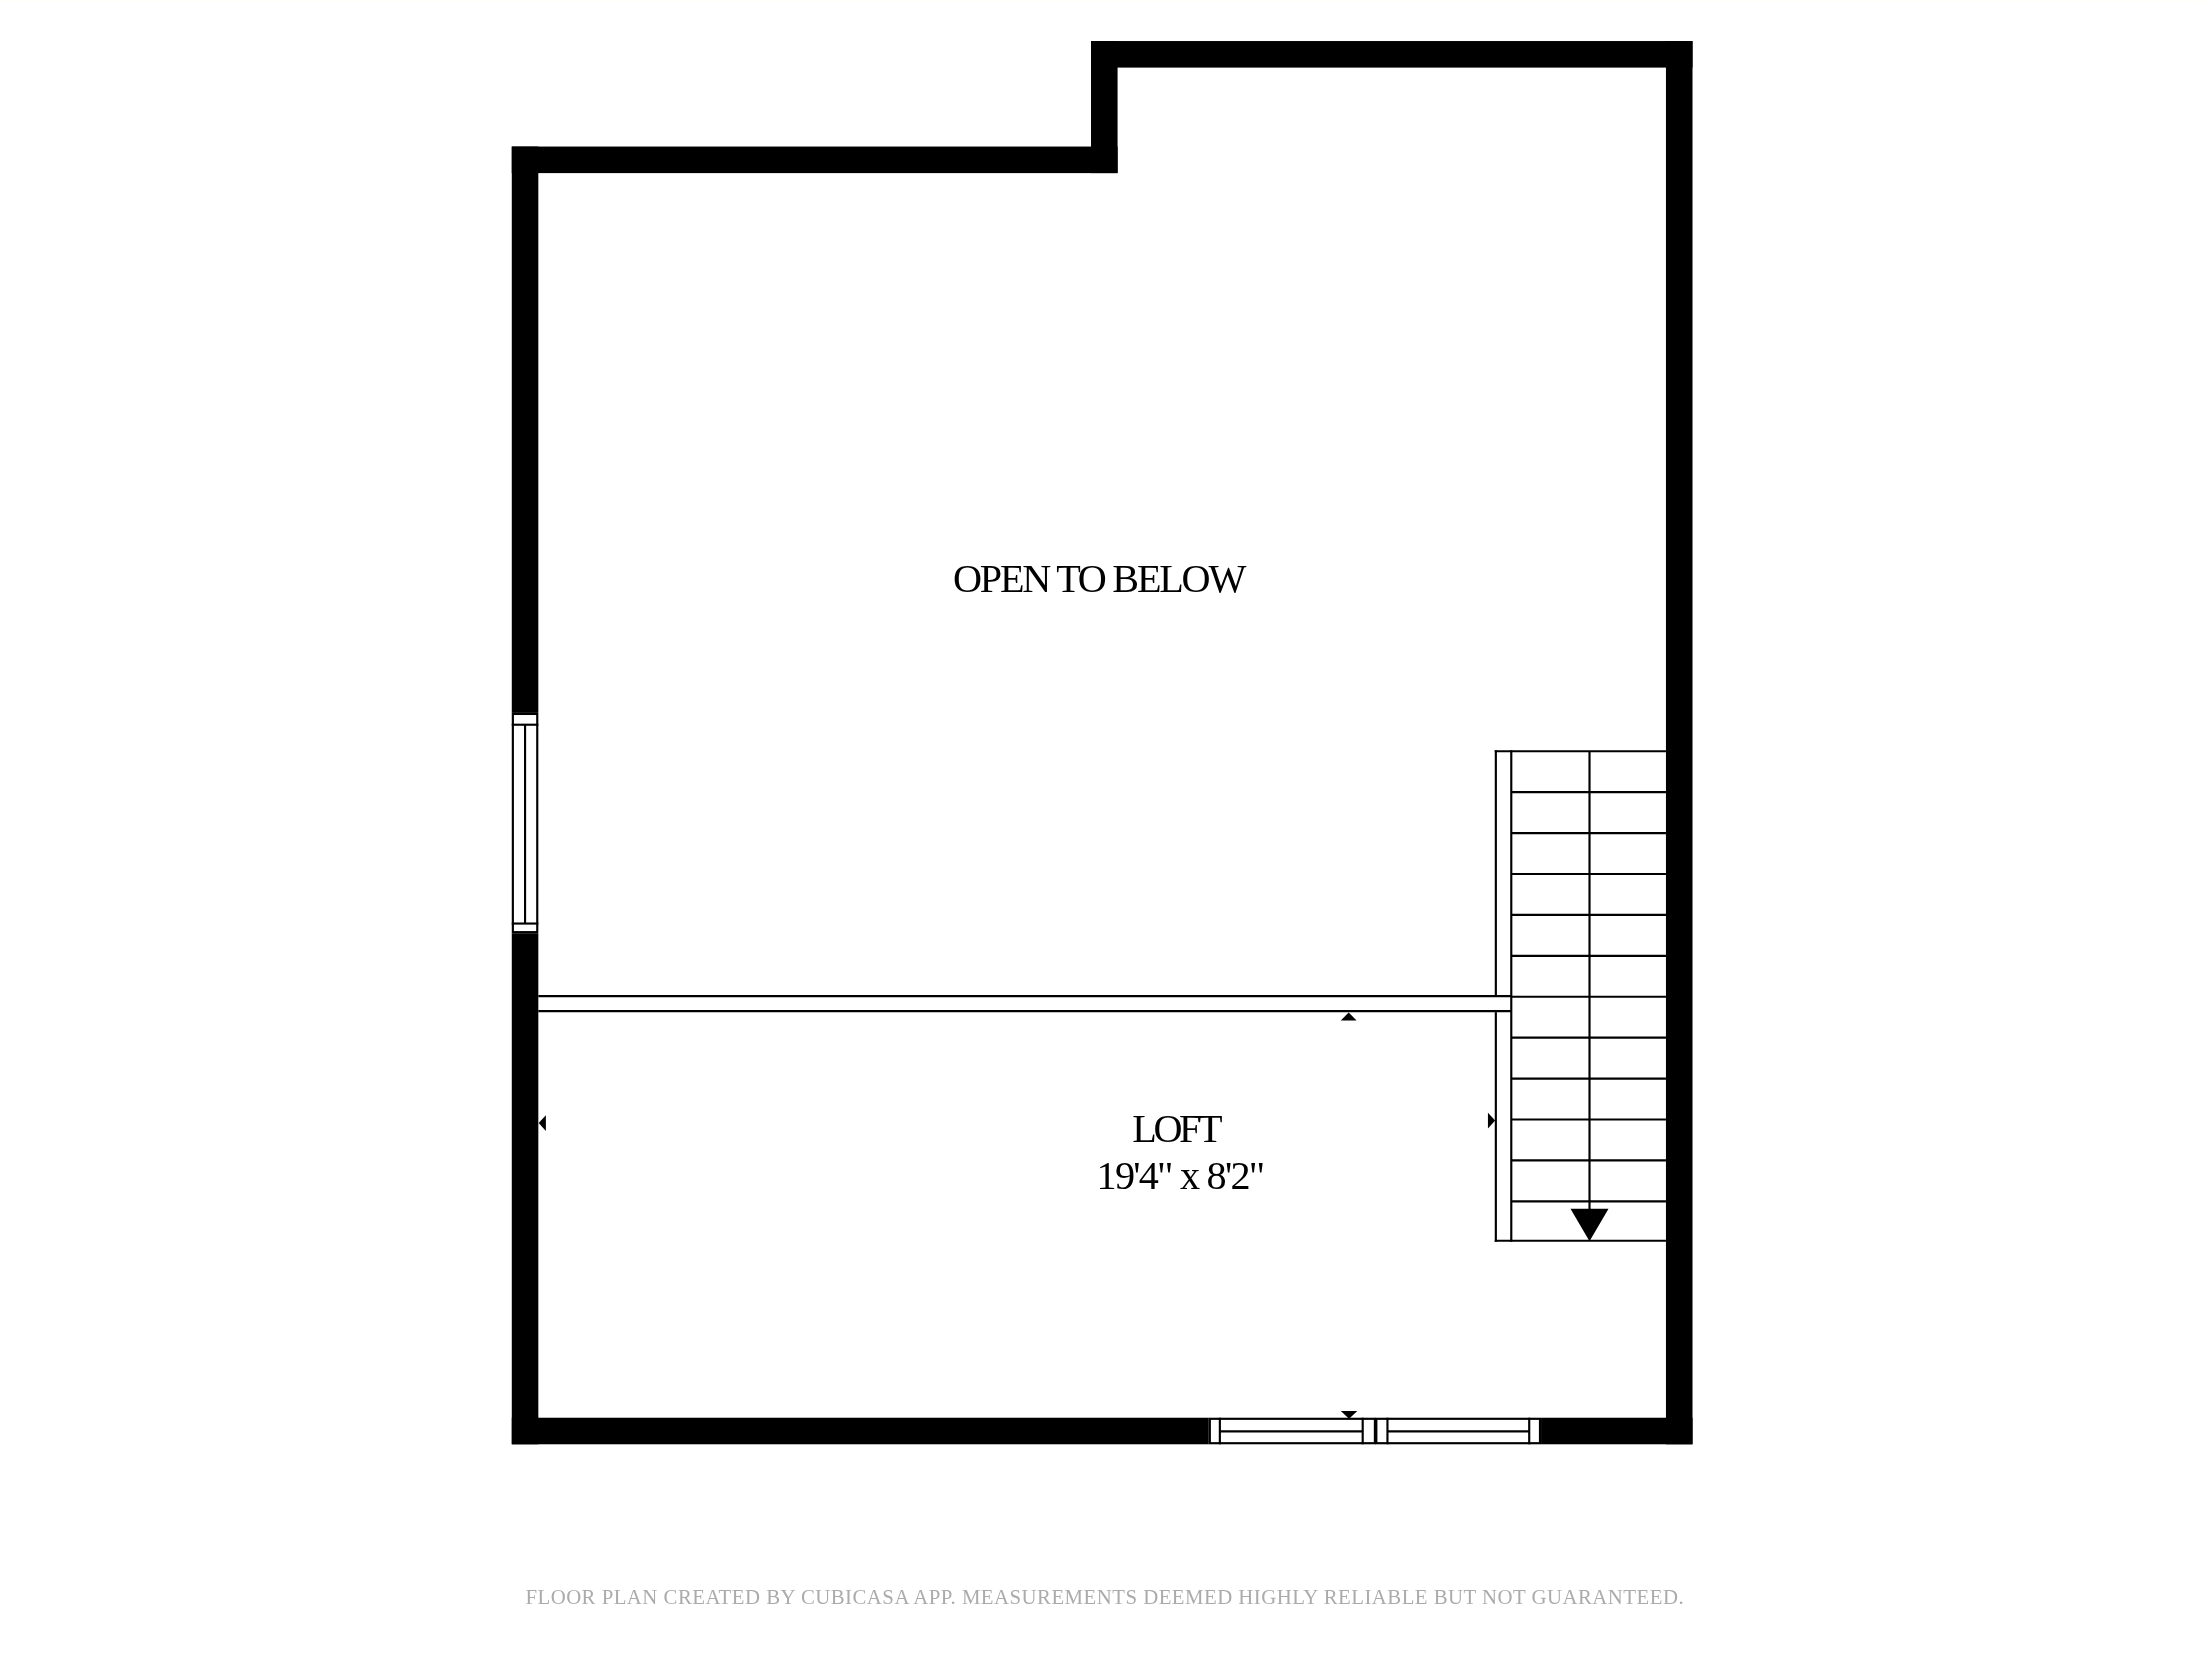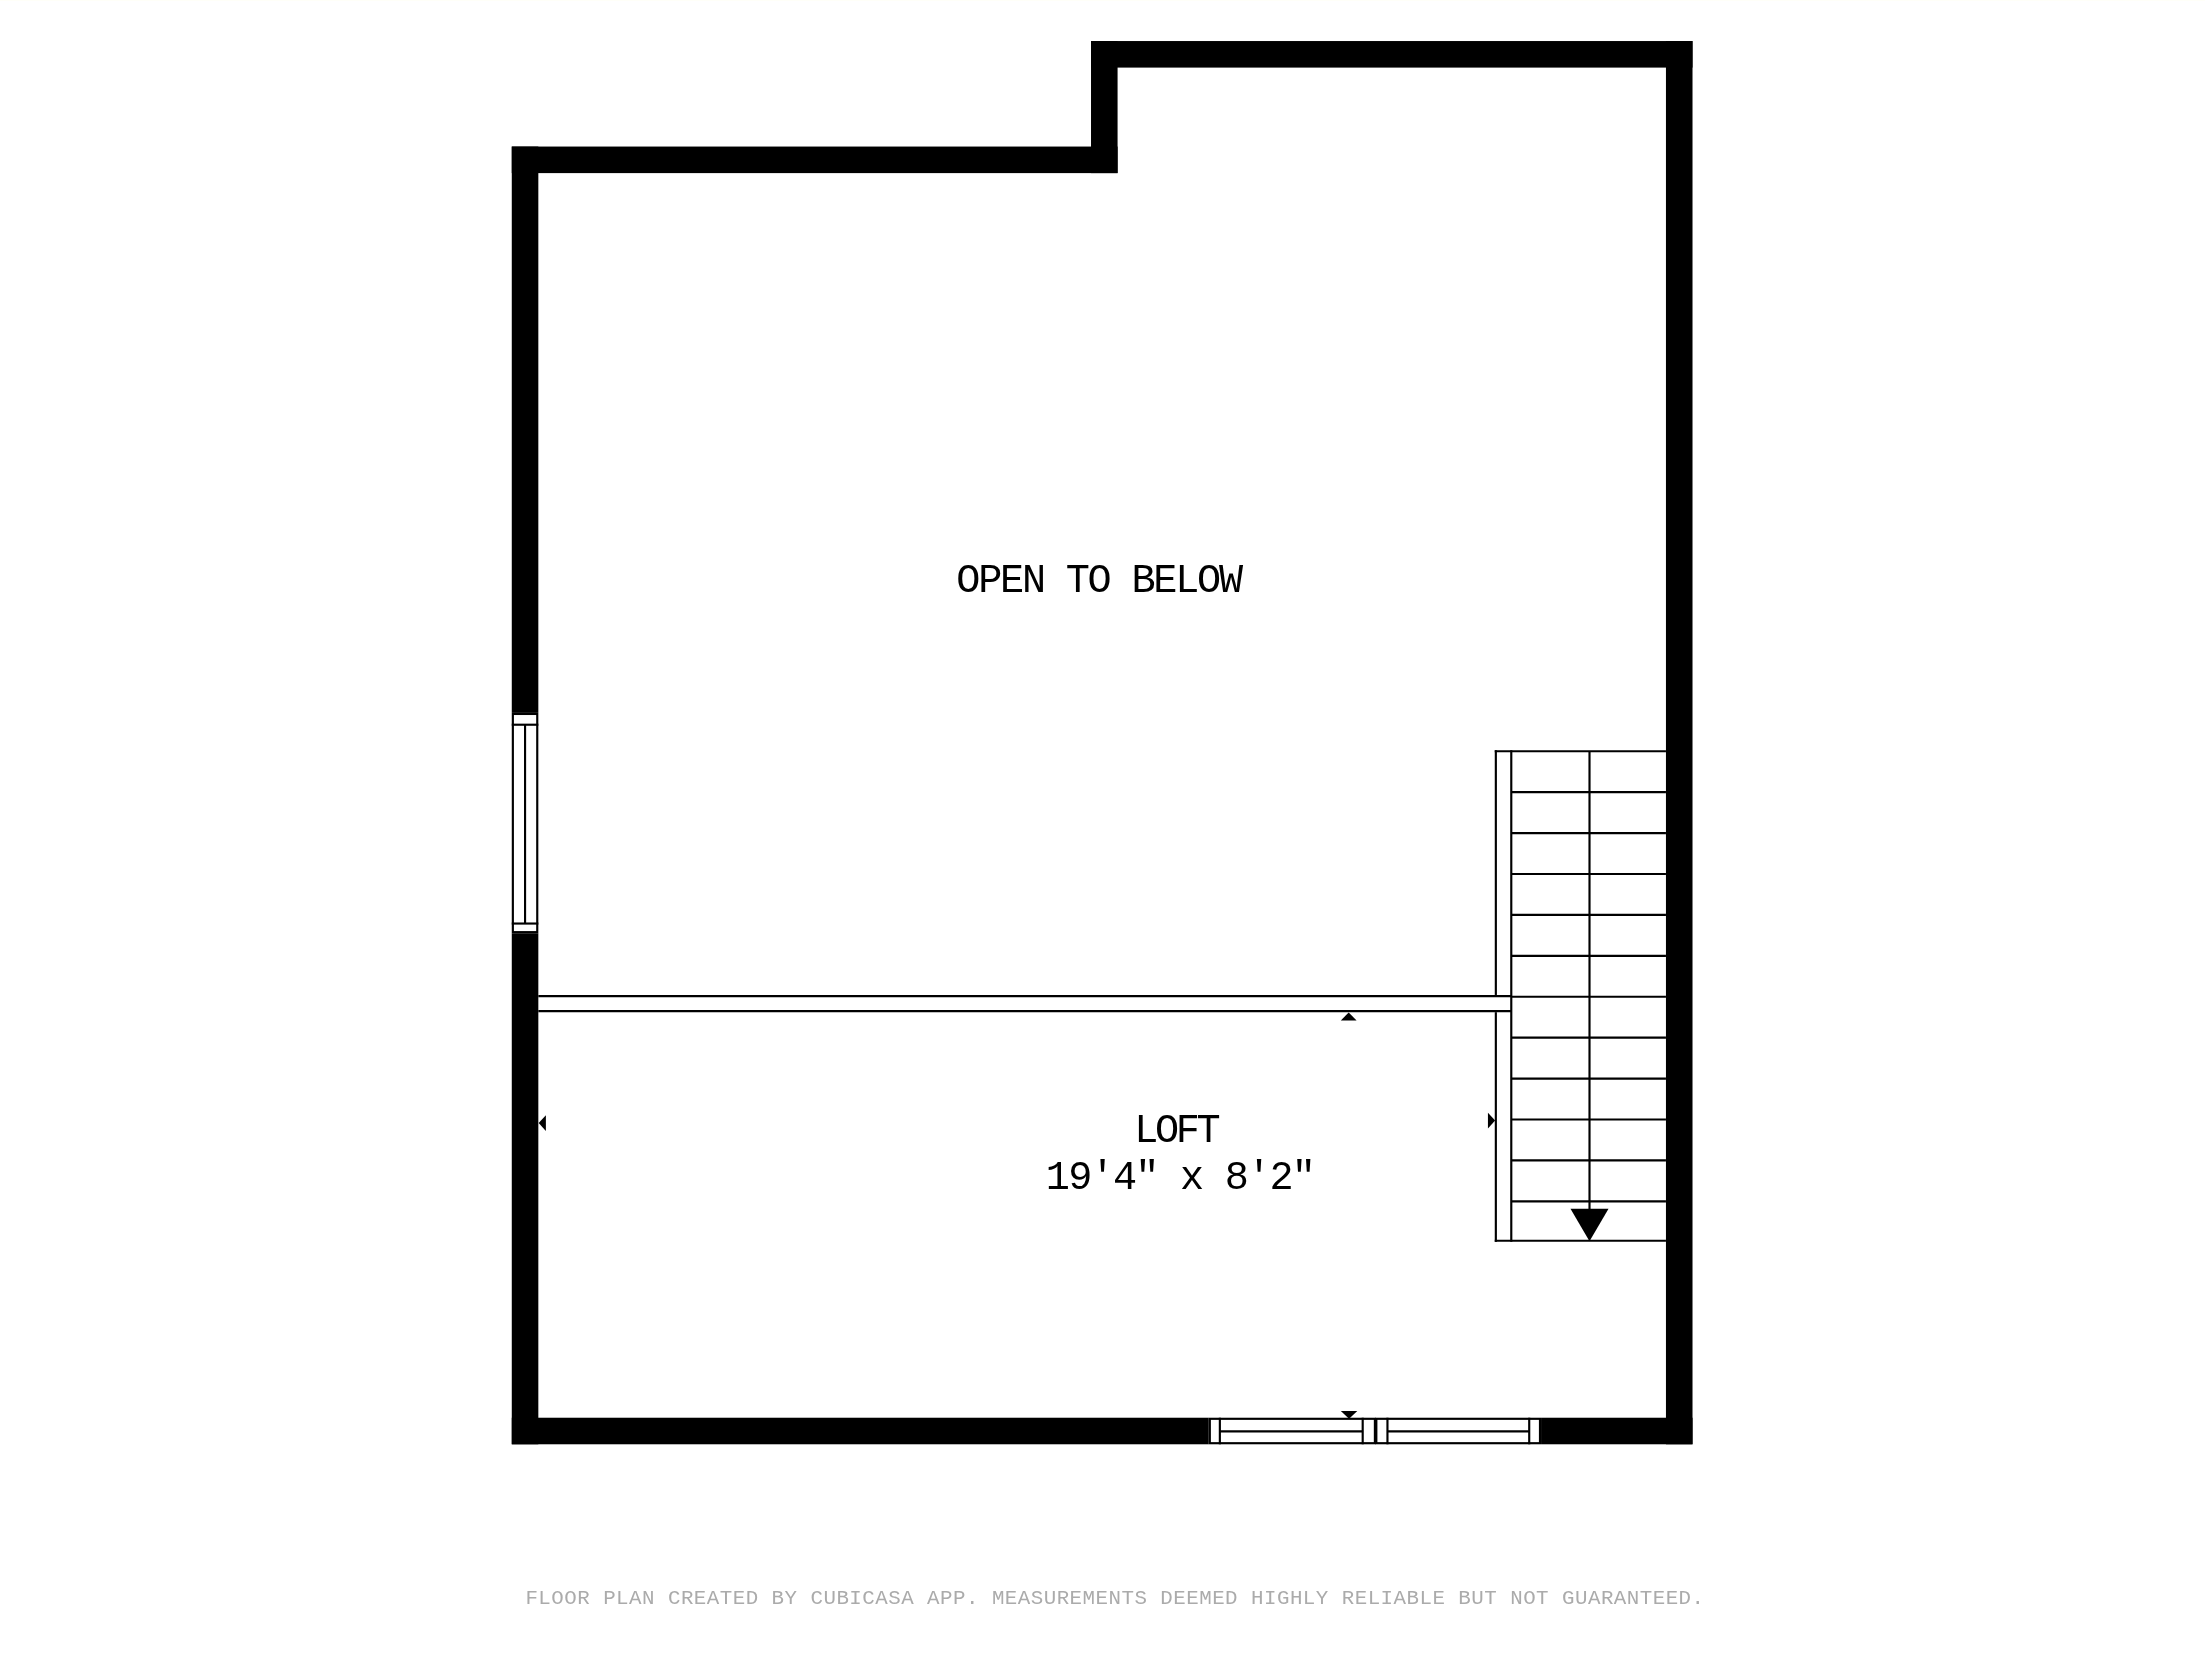--- a/index.html
+++ b/index.html
@@ -1,17 +1,17 @@
 <!DOCTYPE html>
 <html style="font-size:11.5px"><head>
 <meta charset="utf-8">
 <style>
   html,body{margin:0;padding:0;background:#ffffff;}
   .page{position:relative;width:2205px;height:1654px;background:#fef9c3;overflow:hidden;
-        font-family:Liberation Mono, monospace;}
+        font-family:Liberation Serif, serif;}
   svg{position:absolute;left:0;top:0;}
 </style>
 </head>
 <body>
 <div class="page">
 <svg width="2205" height="1654" viewBox="0 0 3072 2304">
 
   <rect x="0" y="0" width="3072" height="2304" fill="#ffffff"></rect>
 
   <rect x="750" y="241" width="1571" height="1146" fill="#ffffff"></rect>

